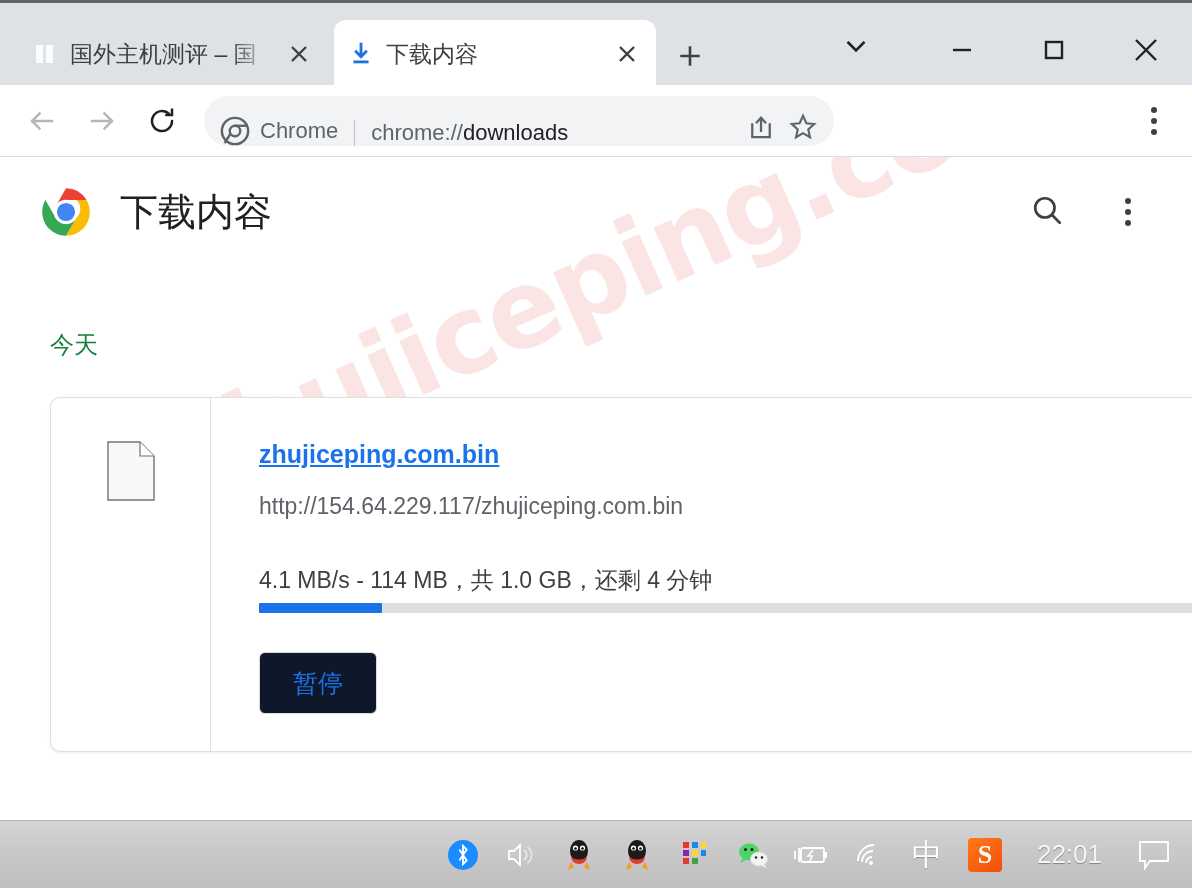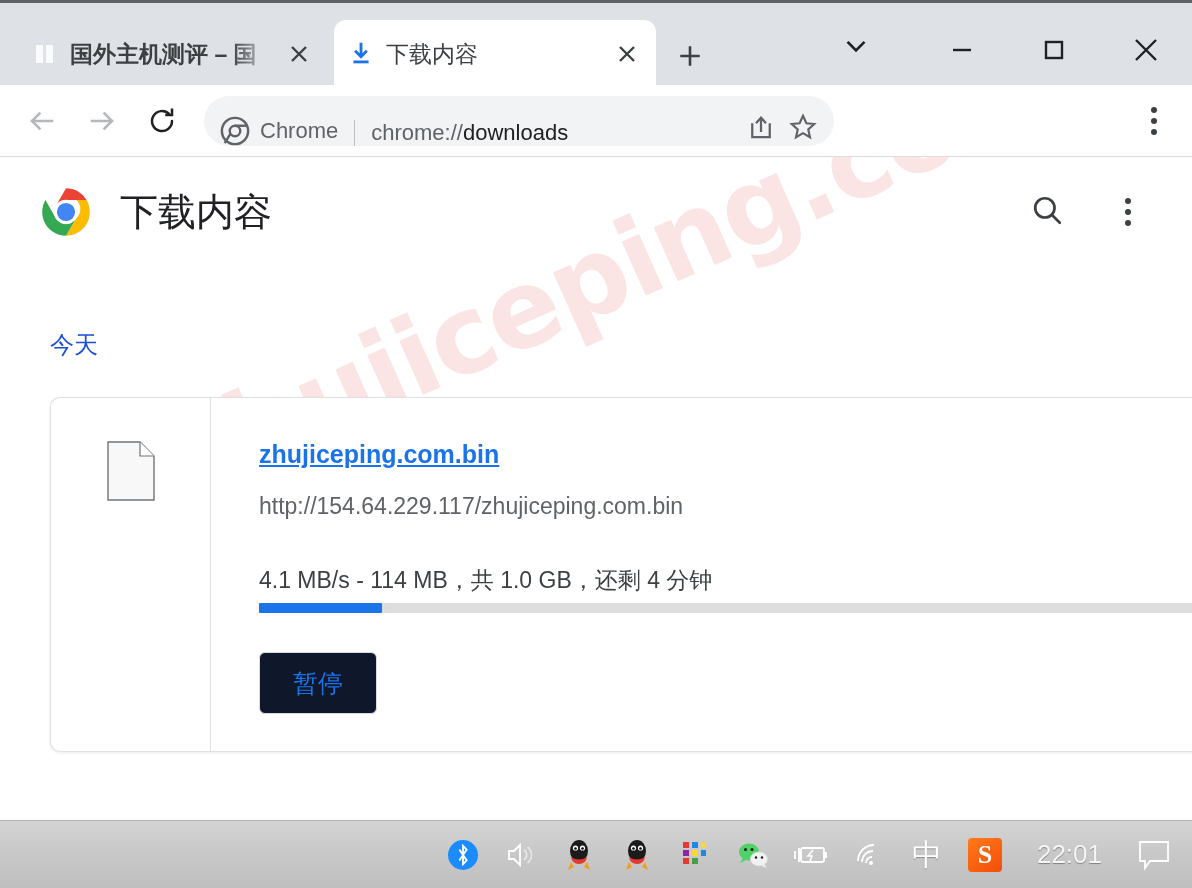--- a/index.html
+++ b/index.html
@@ -16,21 +16,21 @@
     background: #dee1e6;
     border-top: 3px solid #5f6368;
   }
   .tabstrip { position: absolute; left: 0; top: 3px; height: 82px; width: 100%; }
 
   .tab {
     position: absolute; top: 14px; height: 68px;
     display: flex; align-items: center; gap: 12px;
     padding: 0 14px;
   }
-  .tab.inactive { left: 18px; width: 310px; font-weight: bold; }
+  .tab.inactive { left: 18px; width: 310px; }
   .tab.active {
     left: 334px; width: 322px;
     background: #fff;
     border-radius: 12px 12px 0 0;
   }
   .tab-favicon { width: 26px; height: 26px; flex: 0 0 26px; position: relative; }
   .favicon-red {
     width: 26px; height: 26px; border-radius: 3px;
     background: #d83030;
     position: relative; overflow: hidden;
@@ -121,21 +121,21 @@
   .chrome-logo { margin-left: 40px; width: 52px; height: 52px; }
   .page-title {
     margin-left: 28px; font-size: 38px; color: #202124; font-weight: 400;
   }
   .header-actions {
     margin-left: auto; margin-right: 40px; display: flex;
     align-items: center; gap: 40px;
   }
   .section-label {
     position: absolute; left: 50px; top: 172px;
-    font-size: 24px; color: #1d4ed8;
+    font-size: 24px; color: #15803d;
   }
   .dl-card {
     position: absolute; left: 50px; top: 240px;
     width: 1160px; height: 355px;
     background: #fff; border: 1px solid #e0e0e0;
     border-right: none;
     border-radius: 10px 0 0 10px;
     box-shadow: 0 1px 3px rgba(60,64,67,.10);
     display: flex;
   }

